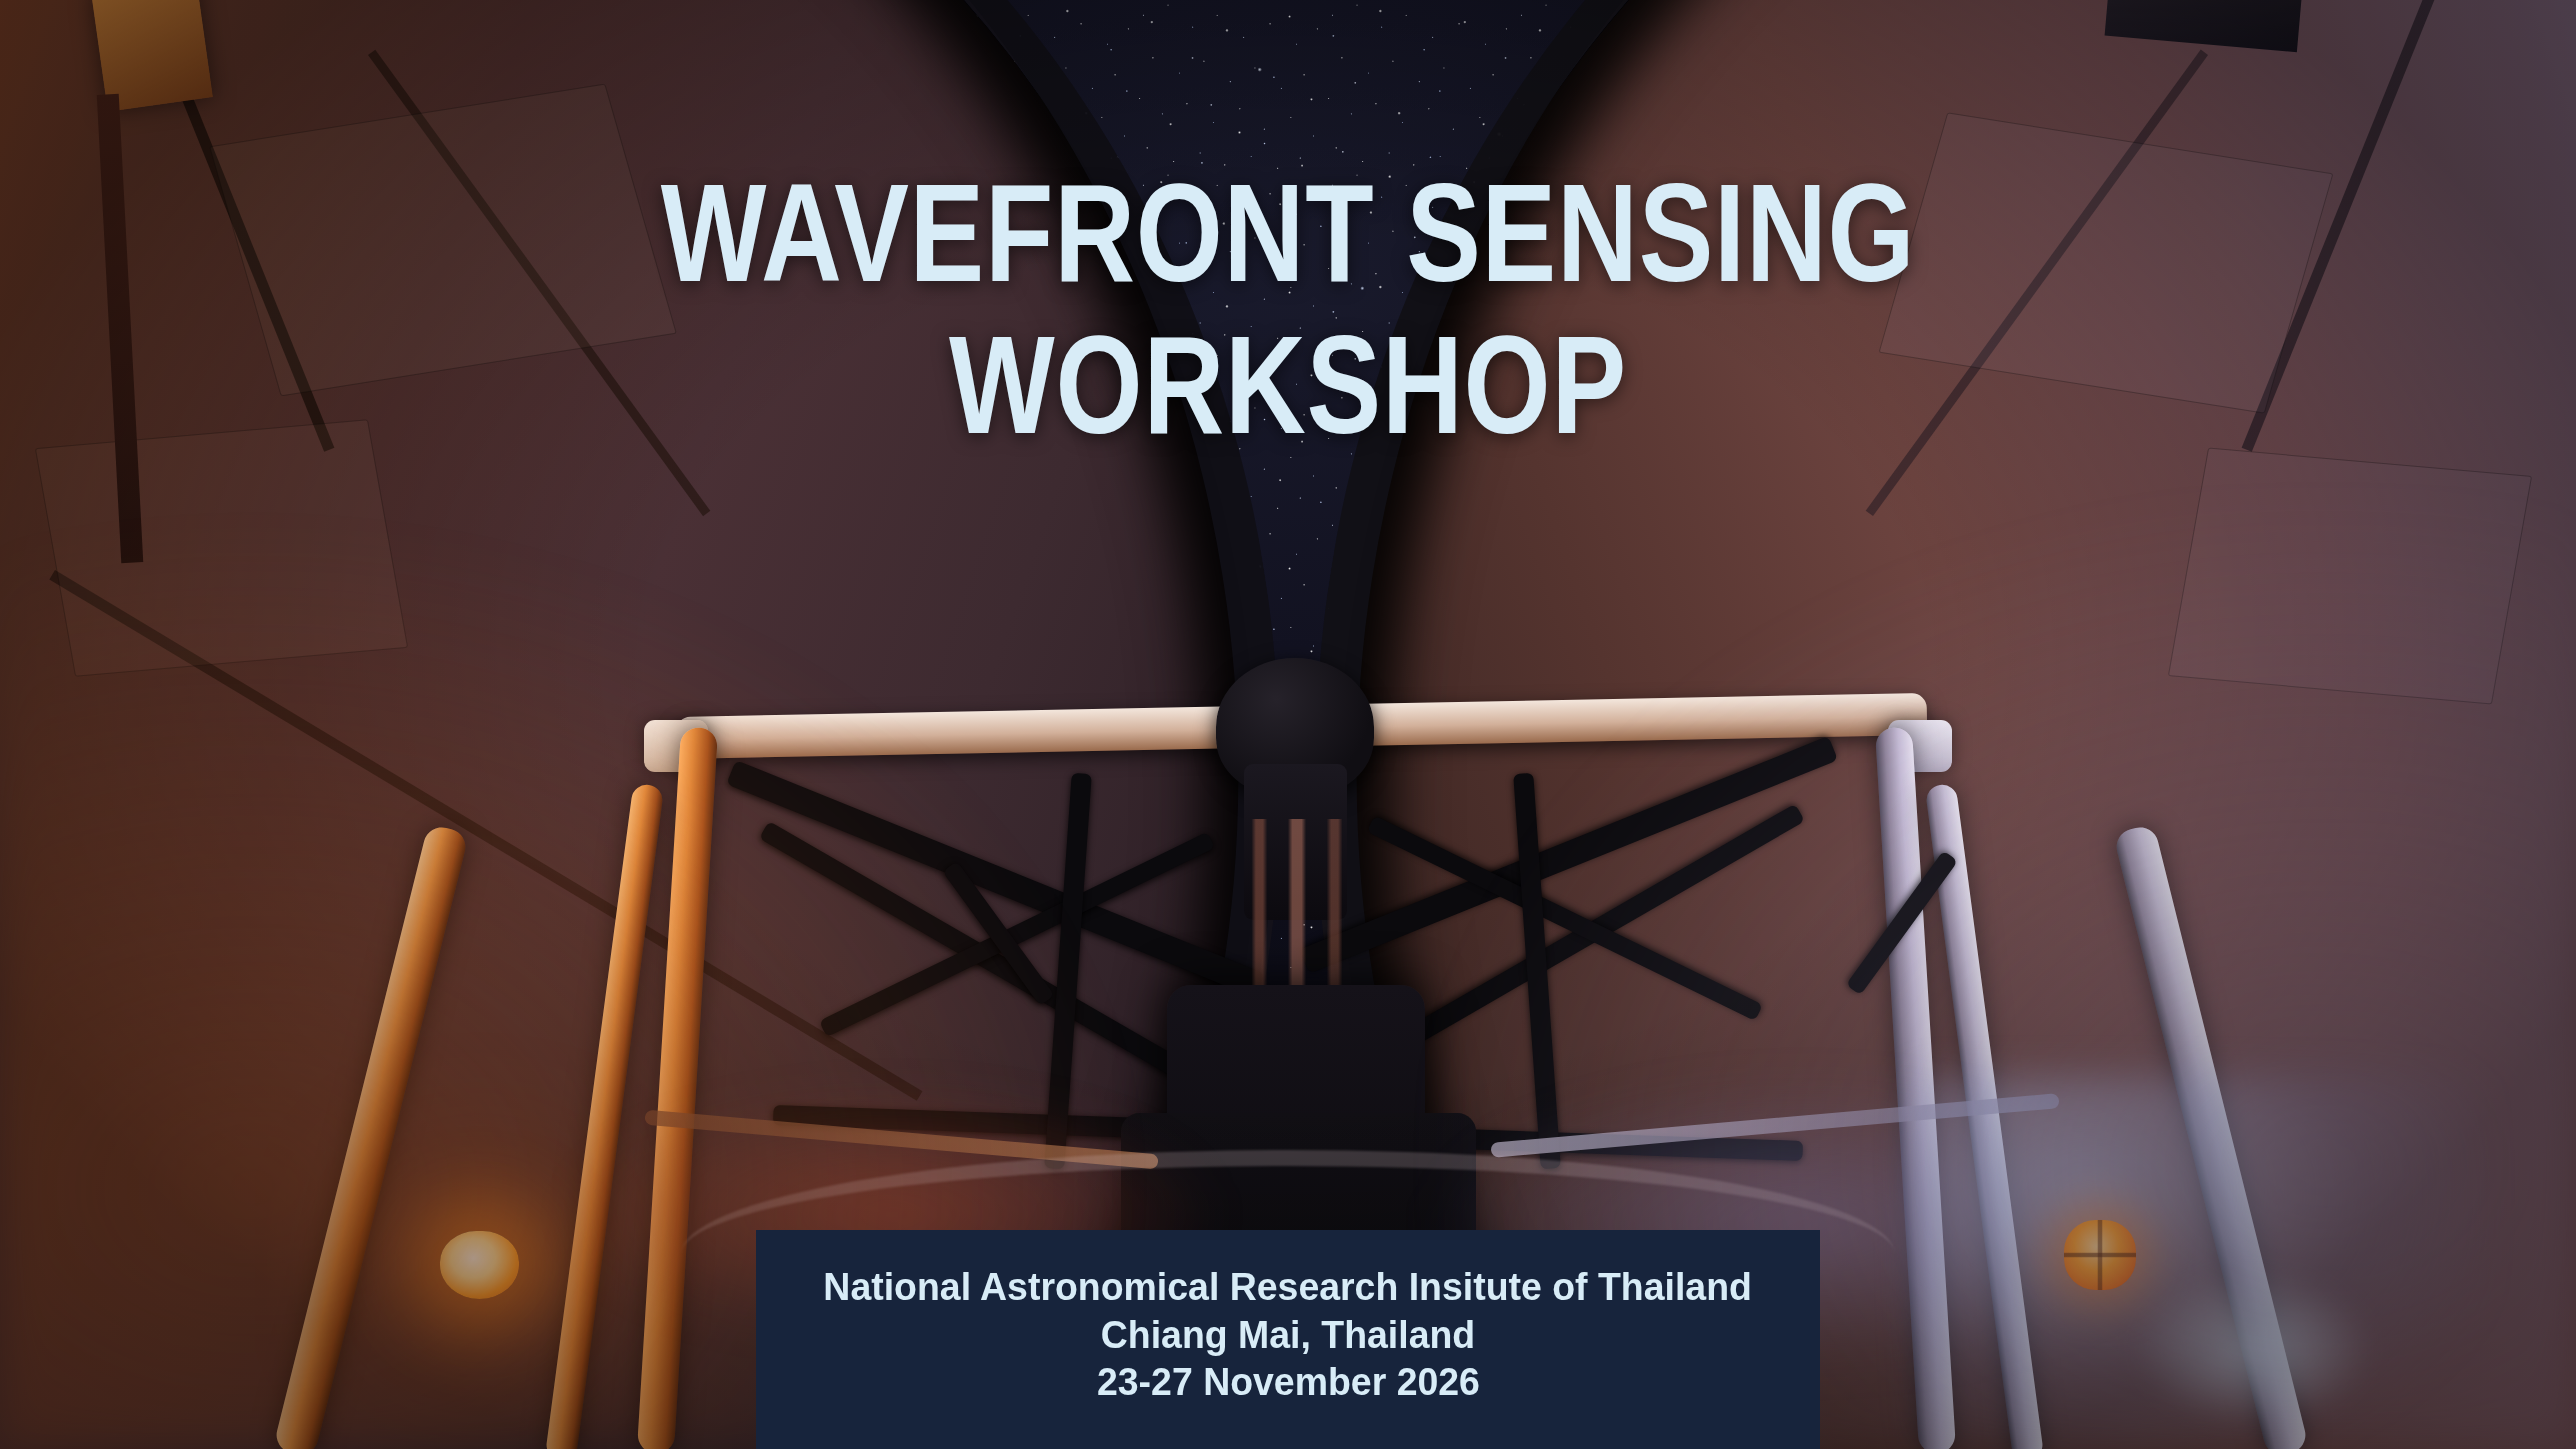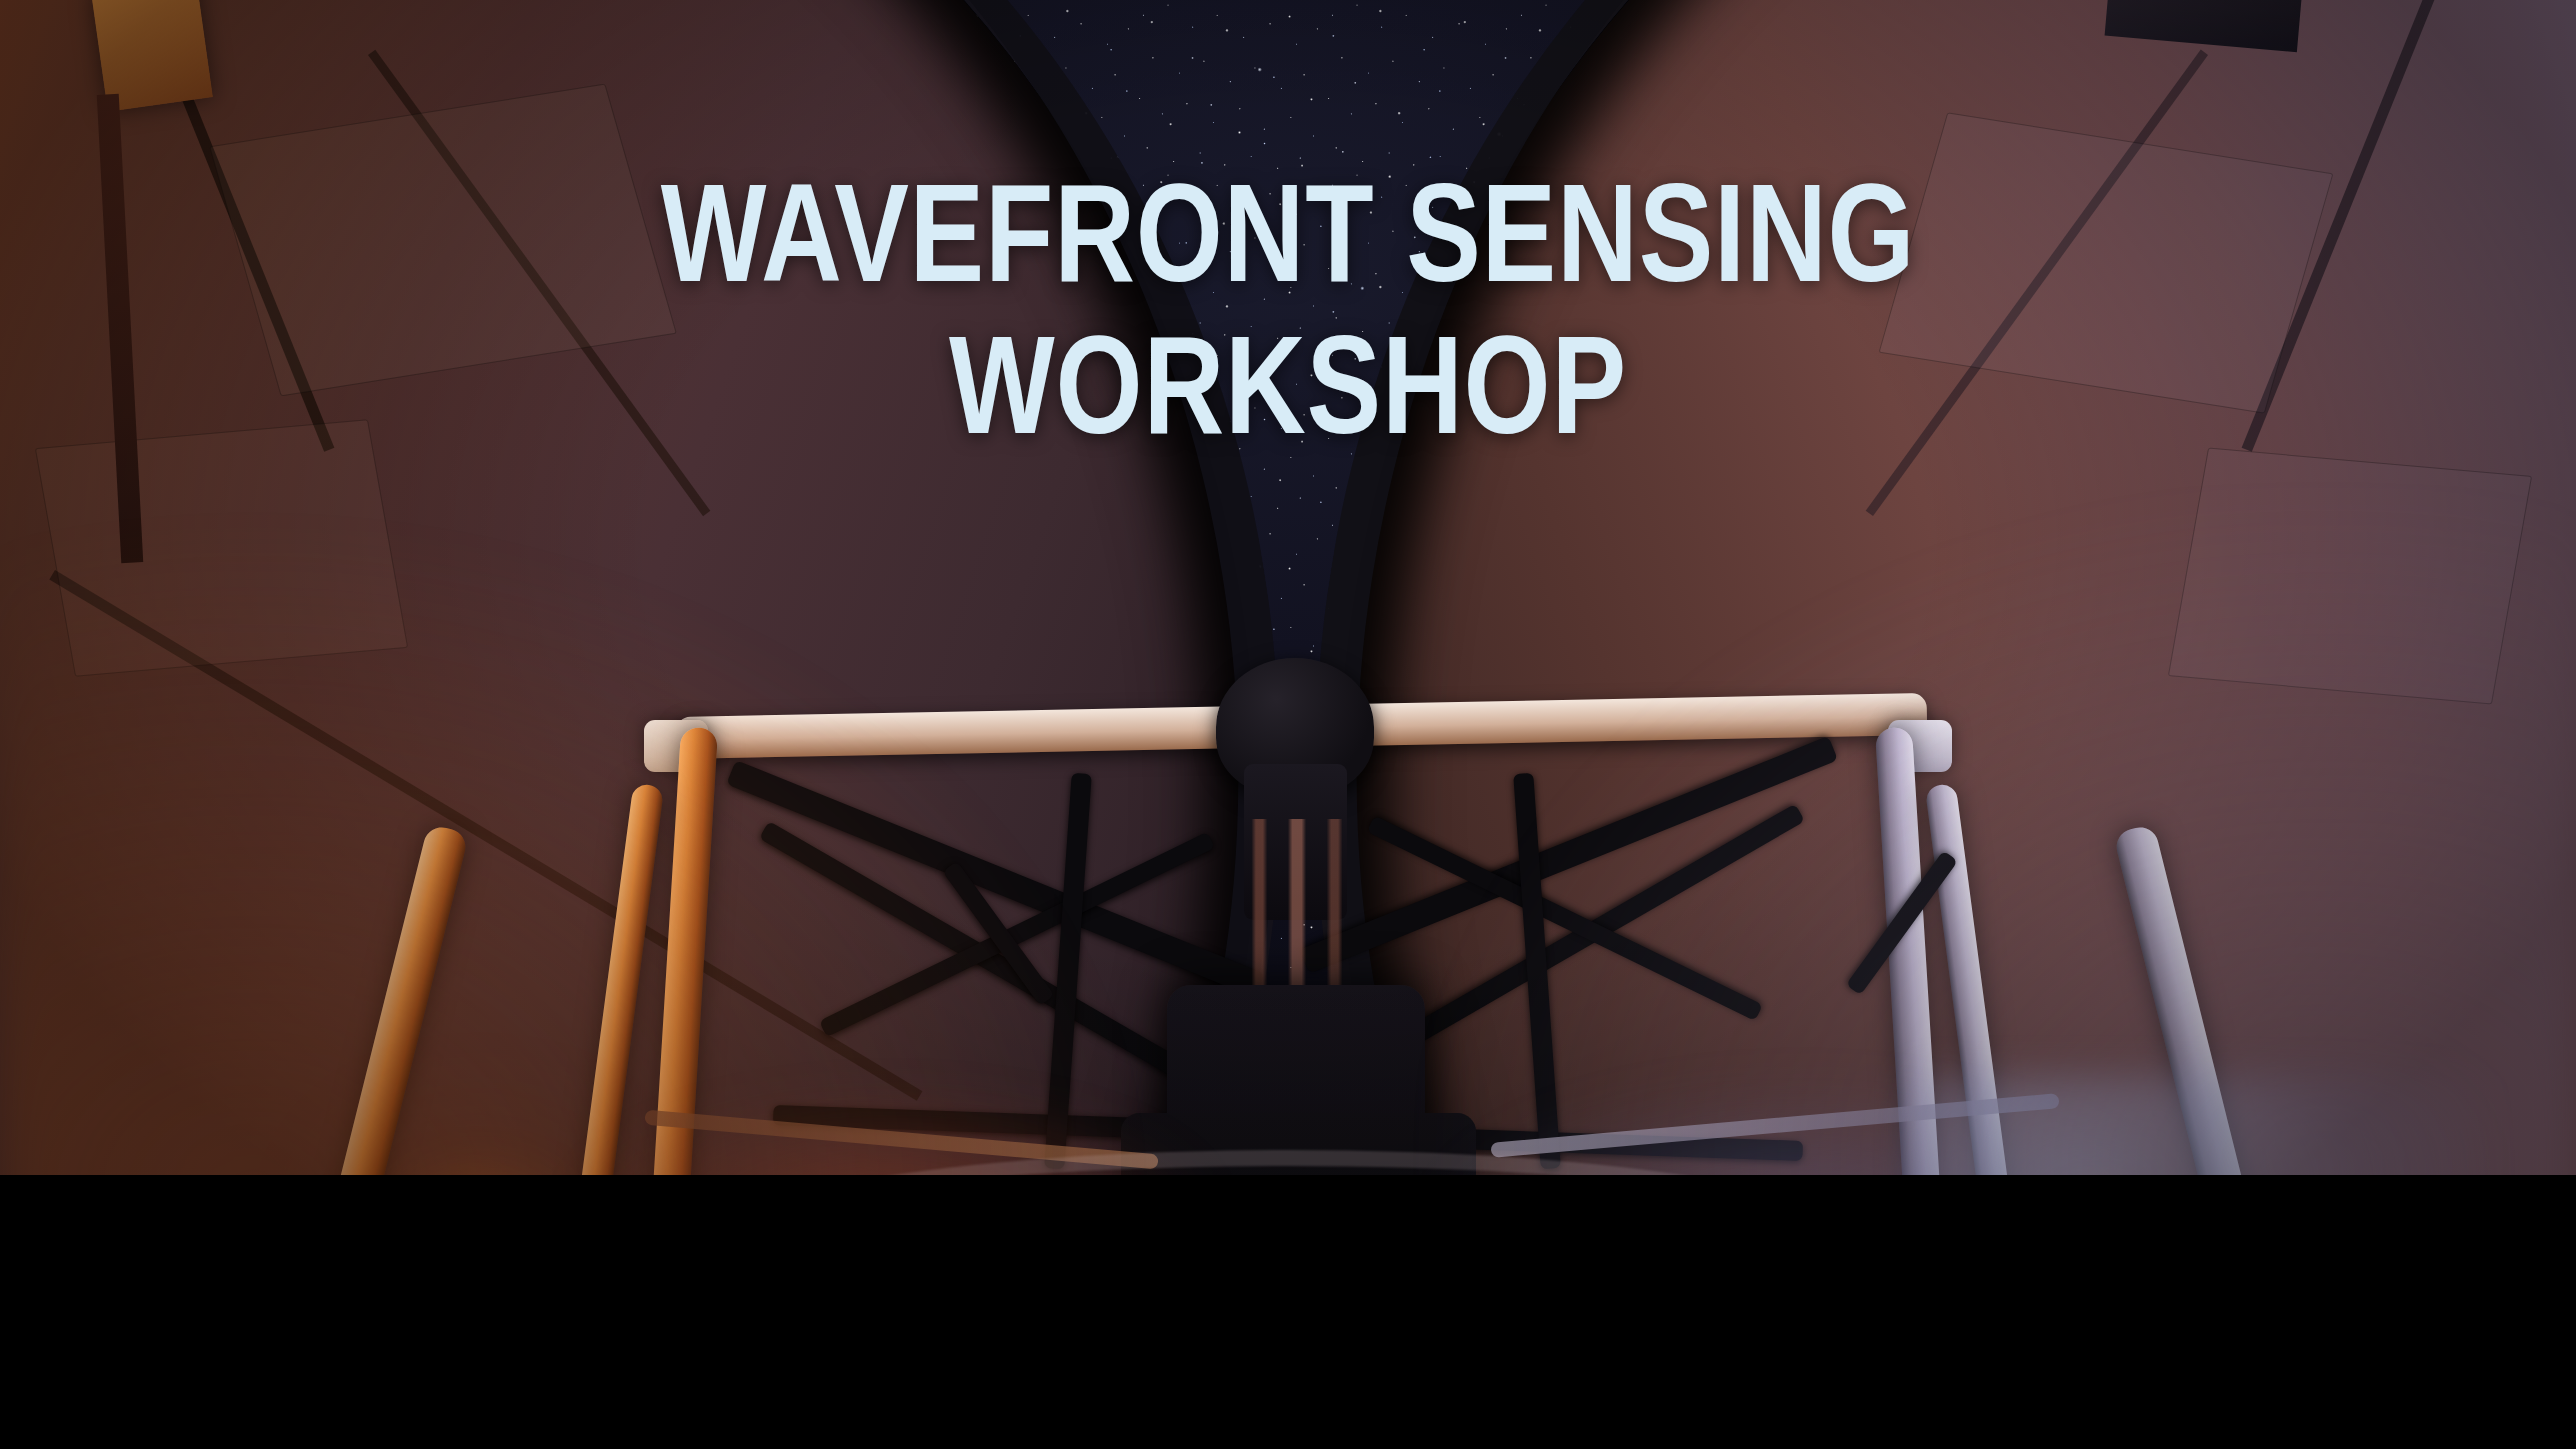--- a/index.html
+++ b/index.html
@@ -1,19 +1,19 @@
 <!DOCTYPE html>
 <html style="font-size:14.7px"><head>
 <meta charset="utf-8">
 <style>
   html,body{margin:0;padding:0;background:#000;}
   body{width:2576px;height:1449px;overflow:hidden;
        font-family:"Liberation Sans","DejaVu Sans",sans-serif;}
 
-  #poster{position:relative;width:2576px;height:1175px;overflow:hidden;
+  #poster{position:relative;width:2576px;height:1449px;overflow:hidden;
           background:#0f172a;}
 
   
   .sky{position:absolute;inset:0;
        background:
          radial-gradient(ellipse 1104px 828px at 1288px 276px,#191a2c 0%,#121221 45%,#0b0b14 100%),
          #0a0a12;}
   .stars{position:absolute;inset:0;opacity:.95;}
   .stars.s1{
     background-image:
@@ -352,15 +352,20 @@
   <div class="lamp-r-grid"></div>
   <div class="wash-l"></div>
   <div class="wash-r"></div>
   <div class="vignette"></div>
 
   <div class="title">
     <span class="l1">WAVEFRONT SENSING</span>
     <span class="l2">WORKSHOP</span>
   </div>
 
+  <div class="infobox">
+    <div class="ln">National Astronomical Research Insitute of Thailand</div>
+    <div class="ln">Chiang Mai, Thailand</div>
+    <div class="ln">23-27 November 2026</div>
+  </div>
 
 </div>
 
 
 </body></html>

